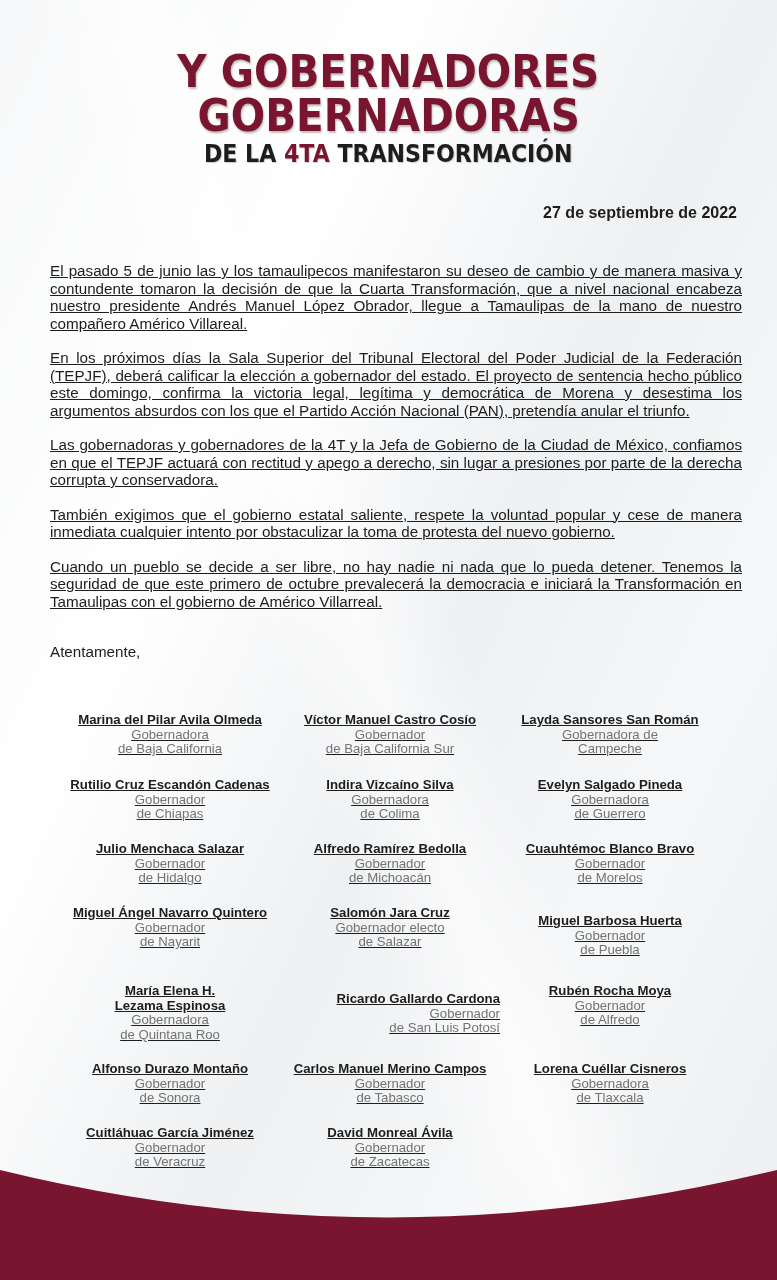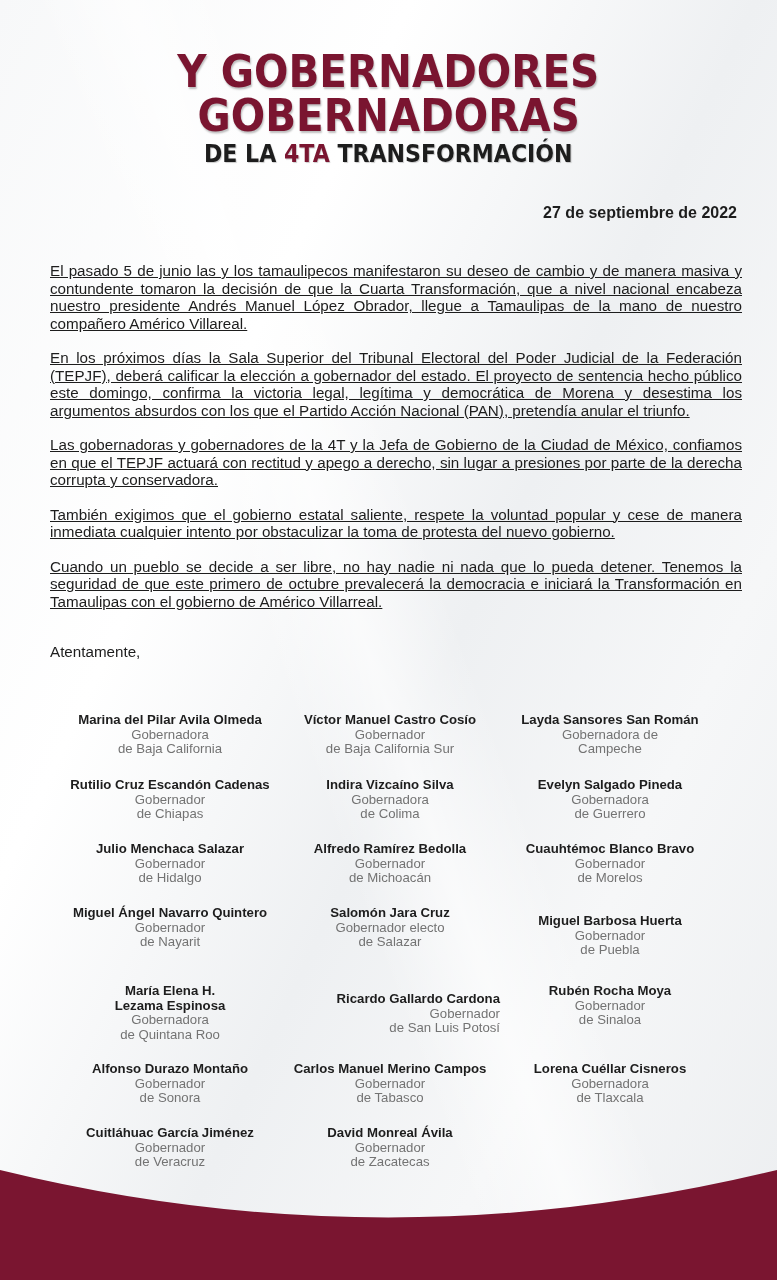--- a/index.html
+++ b/index.html
@@ -34,21 +34,21 @@
     position: absolute; top: 262px; left: 50px; width: 692px;
     font-size: 15.2px; line-height: 17.5px; text-align: justify; color: #1d1d1d; text-decoration: underline;
   }
   .body p { margin: 0 0 17px 0; }
   .closing { position: absolute; top: 643px; left: 50px; font-size: 15.2px; }
   .signers {
     position: absolute; top: 713px; left: 60px; width: 660px;
     display: grid; grid-template-columns: 220px 220px 220px;
     row-gap: 0;
   }
-  .signer { text-align: center; font-size: 13.2px; line-height: 14.6px; }
+  .signer { text-align: center; font-size: 13.2px; line-height: 14.6px; text-decoration: underline; }
   .signer .name { font-weight: bold; color: #1d1d1d; }
   .signer .role, .signer .state { color: #737373; }
   .footer {
     position: absolute; left: 0; top: 1170px; width: 777px; height: 110px;
   }
 </style>
 </head>
 <body>
 
 <div class="sheen"></div>
@@ -140,21 +140,21 @@
       <div class="state">de Quintana Roo</div>
     </div>
     <div class="signer" style="height: 70px; padding-top: 8px; text-align: right;">
       <div class="name">Ricardo Gallardo Cardona</div>
       <div class="role">Gobernador</div>
       <div class="state">de San Luis Potosí</div>
     </div>
     <div class="signer" style="height: 64px;">
       <div class="name">Rubén Rocha Moya</div>
       <div class="role">Gobernador</div>
-      <div class="state">de Sinaloa</div>
+      <div class="state">de Alfredo</div>
     </div>
     <div class="signer" style="height: 64px;">
       <div class="name">Alfonso Durazo Montaño</div>
       <div class="role">Gobernador</div>
       <div class="state">de Sonora</div>
     </div>
     <div class="signer" style="height: 64px;">
       <div class="name">Carlos Manuel Merino Campos</div>
       <div class="role">Gobernador</div>
       <div class="state">de Tabasco</div>

